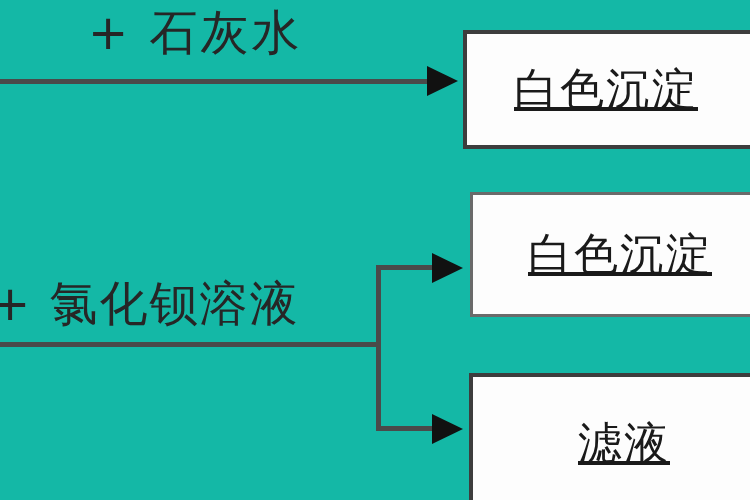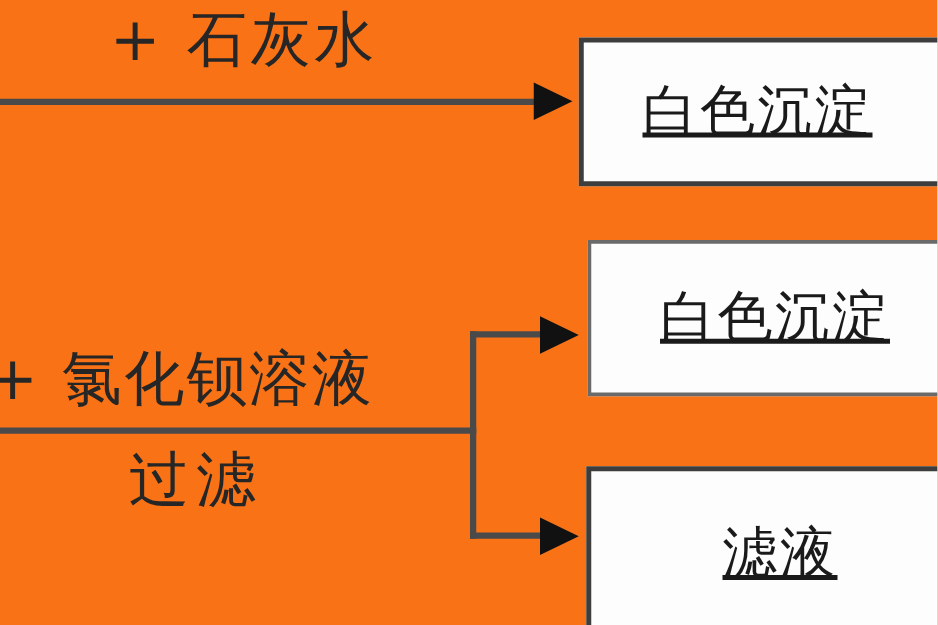--- a/index.html
+++ b/index.html
@@ -4,21 +4,21 @@
 <style>
   html, body {
     margin: 0;
     padding: 0;
     background: #ffffff;
   }
   #diagram-root {
     position: relative;
     width: 750px;
     height: 500px;
-    background: #f97316;
+    background: #14b8a6;
     overflow: hidden;
     font-family: "DejaVu Sans", "Liberation Sans", sans-serif;
   }
 
   
   .hline {
     position: absolute;
     background: #4a4a4a;
     height: 5px;
   }
@@ -119,21 +119,20 @@
   <div class="hline" style="left:0px; top:79px; width:432px;"></div>
 
   <div class="arrowhead" style="left:427px; top:66px;"></div>
 
   <div class="result-box" id="box-precipitate-1">
     <span class="box-label">白色沉淀</span>
   </div>
 
   <div class="caption" id="caption-barium-chloride">+ 氯化钡溶液</div>
 
-  <div class="caption" id="caption-filtration">过滤</div>
 
   <div class="hline" style="left:0px; top:342px; width:381px;"></div>
 
   <div class="vline" style="left:376px; top:265px; width:5px; height:166px;"></div>
 
   <div class="hline" style="left:376px; top:265px; width:62px;"></div>
   <div class="arrowhead" style="left:432px; top:253px;"></div>
 
   <div class="result-box" id="box-precipitate-2">
     <span class="box-label">白色沉淀</span>

